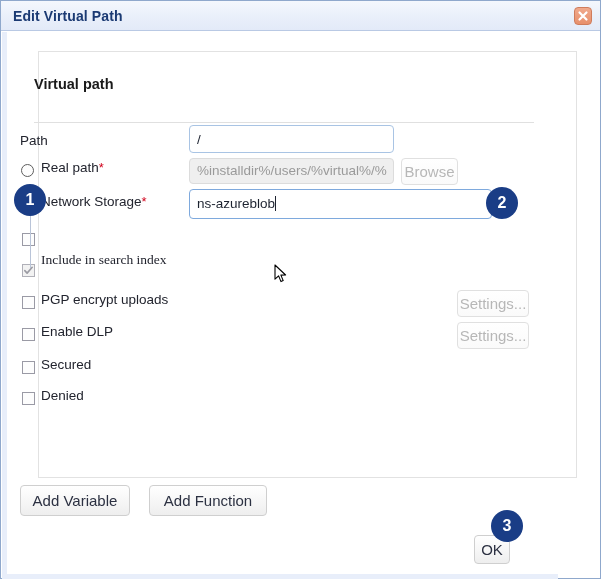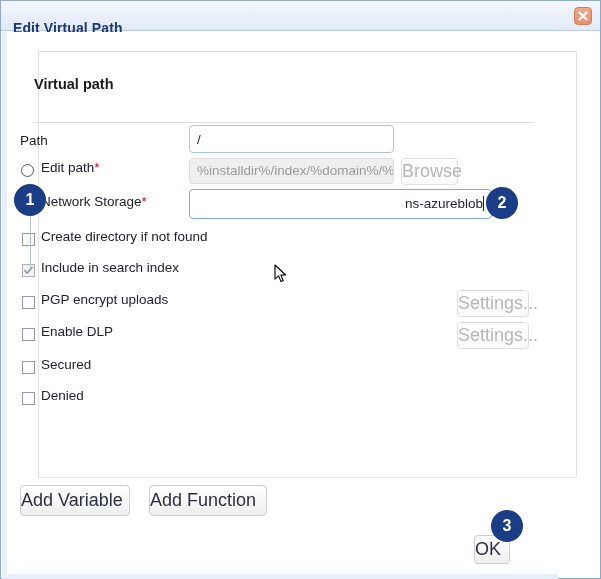--- a/index.html
+++ b/index.html
@@ -33,21 +33,20 @@
     border-bottom: 1px solid #b9c9e4;
   }
   .titlebar-text {
     position: absolute;
     left: 12px;
     top: 7px;
     font-size: 14px;
     font-weight: bold;
     color: #1b3a73;
     letter-spacing: 0.1px;
-    margin-top: 12px;
   }
   .close-btn {
     position: absolute;
     right: 8px;
     top: 6px;
     width: 18px;
     height: 18px;
     border-radius: 4px;
     background: linear-gradient(to bottom, #f0a98c 0%, #e8906c 100%);
     border: 1px solid #cf7c5c;
@@ -132,41 +131,41 @@
     padding: 0 7px;
     outline: none;
   }
   .tinput.disabled {
     background: #efefef;
     border: 1px solid #dcdcdc;
     color: #9a9a9a;
     overflow: hidden;
     white-space: nowrap;
   }
-  .tinput.focused { border-color: #7ea9dd; text-align: right; }
+  .tinput.focused { border-color: #7ea9dd; }
   .caret {
     display: inline-block;
     width: 1px;
     height: 15px;
     background: #1d2330;
     vertical-align: -3px;
     margin-left: 0px;
   }
 
   
   .btn {
     position: absolute;
     box-sizing: border-box;
     border: 1px solid #cfcfcf;
     border-radius: 4px;
     background: linear-gradient(to bottom, #ffffff 0%, #f6f6f6 55%, #eeeeee 100%);
     font-family: "Liberation Sans", sans-serif;
-    font-size: 18px;
+    font-size: 15px;
     color: #2c3142;
-    text-align: left;
+    text-align: center;
     cursor: pointer;
     white-space: nowrap;
   }
   .btn.disabled {
     color: #b7b7b7;
     border-color: #e0e0e0;
     background: linear-gradient(to bottom, #ffffff 0%, #fafafa 100%);
     cursor: default;
   }
 
@@ -241,44 +240,43 @@
       <div class="panel"></div>
 
       <div class="panel-heading">Virtual path</div>
       <div class="panel-rule"></div>
 
       <div class="lbl" style="left:13px; top:101px;">Path</div>
       <input class="tinput" style="left: 182px; top: 93px; width: 205px; height: 28px;" value="/">
 
       <div class="radio" style="left:14px; top:132px;"></div>
       <div class="lbl" style="left:34px; top:128px;">
-        <span>Edit path</span><span class="req">*</span>
-      </div>
-      <div class="tinput disabled" style="left:182px; top:126px; width:205px; height:26px; line-height:24px; padding-top:0;">%installdir%/index/%domain%/%</div>
+        <span>Real path</span><span class="req">*</span>
+      </div>
+      <div class="tinput disabled" style="left:182px; top:126px; width:205px; height:26px; line-height:24px; padding-top:0;">%installdir%/users/%virtual%/%</div>
       <div class="btn disabled" style="left:394px; top:126px; width:57px; height:27px; line-height:25px;">Browse</div>
 
       <div class="radio" style="left:14px; top:166px;">
         <div class="dot"></div>
       </div>
       <div class="lbl" style="left:34px; top:162px;">
         <span>Network Storage</span><span class="req">*</span>
       </div>
       <div class="tinput focused" style="left:182px; top:157px; width:303px; height:30px; line-height:28px;">
         <span>ns-azureblob</span><span class="caret"></span>
       </div>
 
       <div class="cbox" style="left:15px; top:201px;"></div>
-      <div class="lbl" style="left:34px; top:197px;">Create directory if not found</div>
 
       <div class="cbox checked" style="left:15px; top:232px;">
         <svg width="11" height="11" viewBox="0 0 11 11">
           <path d="M1.8 5.6 L4.1 8.1 L9.2 2.3" stroke="#9b9ba3" stroke-width="1.6" fill="none" stroke-linecap="round" stroke-linejoin="round"></path>
         </svg>
       </div>
-      <div class="lbl" style="left:34px; top:228px;">Include in search index</div>
+      <div class="lbl" style="left:34px; top:220px;font-family:Liberation Serif, serif;">Include in search index</div>
 
       <div class="cbox" style="left:15px; top:264px;"></div>
       <div class="lbl" style="left:34px; top:260px;">PGP encrypt uploads</div>
       <div class="btn disabled" style="left:450px; top:258px; width:72px; height:27px; line-height:25px;">Settings...</div>
 
       <div class="cbox" style="left:15px; top:296px;"></div>
       <div class="lbl" style="left:34px; top:292px;">Enable DLP</div>
       <div class="btn disabled" style="left:450px; top:290px; width:72px; height:27px; line-height:25px;">Settings...</div>
 
       <div class="cbox" style="left:15px; top:329px;"></div>

